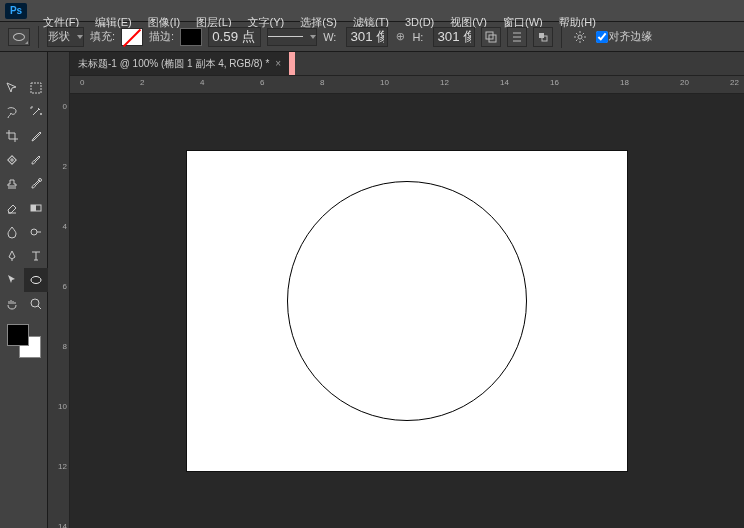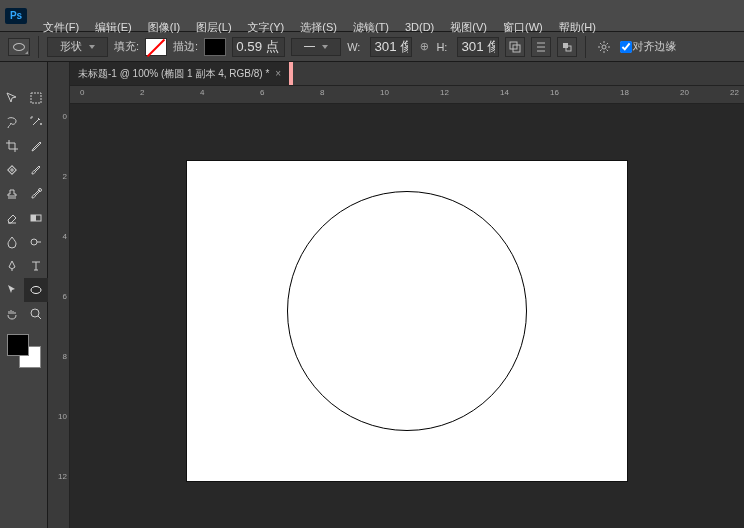--- a/index.html
+++ b/index.html
@@ -1,26 +1,26 @@
 <!DOCTYPE html>
 <html><head>
   <meta charset="utf-8">
   <style>
     * { margin: 0; padding: 0; box-sizing: border-box; }
     body { font-family: "Microsoft YaHei", Arial, sans-serif; font-size: 11px; background: #2a2a2a; width: 744px; height: 528px; overflow: hidden; color: #ccc; user-select: none; }
     
-    .menubar { height: 32px; background: #4a4a4a; display: flex; align-items: center; padding: 0 5px; border-bottom: 1px solid #1a1a1a; }
+    .menubar { height: 22px; background: #4a4a4a; display: flex; align-items: center; padding: 0 5px; border-bottom: 1px solid #1a1a1a; }
     .ps-logo { display: flex; align-items: center; justify-content: center; width: 22px; height: 16px; background: #001d36; color: #31a8ff; font-weight: bold; font-size: 10px; border-radius: 2px; margin-right: 8px; }
     .menubar-item { padding: 16px 8px; color: #ddd; cursor: default; height: 22px; line-height: 22px; }
     
     .optbar { height: 30px; background: #424242; display: flex; align-items: center; padding: 0 8px; border-bottom: 1px solid #1a1a1a; gap: 6px; }
     .tool-swatch { width: 22px; height: 18px; background: #4a4a4a; border: 1px solid #2a2a2a; display: flex; align-items: center; justify-content: center; position: relative; }
     .tool-swatch::after { content: ''; position: absolute; right: 1px; bottom: 1px; border-left: 3px solid transparent; border-bottom: 3px solid #999; }
     .ellipse-icon { width: 12px; height: 8px; border: 1px solid #bbb; border-radius: 50%; }
-    .opt-dropdown { height: 20px; background: #3a3a3a; border: 1px solid #2a2a2a; display: flex; align-items: center; padding: 0 12px; gap: 4px; }
+    .opt-dropdown { height: 20px; background: #3a3a3a; border: 1px solid #2a2a2a; display: flex; align-items: center; padding: 0 0; gap: 4px; }
     .opt-dropdown::after { content: ''; width: 0; height: 0; border-left: 3px solid transparent; border-right: 3px solid transparent; border-top: 4px solid #999; margin-left: 3px; }
     .opt-label { color: #ccc; }
     .fill-none { width: 22px; height: 18px; background: #fff; border: 1px solid #2a2a2a; position: relative; }
     .fill-none::after { content: ''; position: absolute; top: 50%; left: -2px; width: 24px; height: 2px; background: red; transform: rotate(-45deg); }
     .stroke-black { width: 22px; height: 18px; background: #000; border: 1px solid #666; }
     .opt-input { height: 20px; background: #3a3a3a; border: 1px solid #2a2a2a; color: #ddd; padding: 0 3px; width: 53px; outline: none; }
     .line-sample { width: 50px; height: 18px; border: 1px solid #2a2a2a; display: flex; align-items: center; justify-content: center; background: #3a3a3a; }
     .line-sample span { width: 40px; height: 1px; background: #ccc; display: block;}
     .opt-field { display: flex; align-items: center; gap: 2px; }
     .opt-field input { width: 42px; height: 20px; background: #3a3a3a; border: 1px solid #2a2a2a; color: #ddd; padding: 0 3px; outline: none; margin-left: 8px; }
@@ -40,21 +40,21 @@
     .tool svg { display: block; }
     .colorbox { margin-top: 6px; position: relative; width: 38px; height: 38px; margin-left: 5px; }
     .fgcol { position: absolute; top: 2px; left: 2px; width: 22px; height: 22px; background: #000; border: 1px solid #888; }
     .bgcol { position: absolute; bottom: 2px; right: 2px; width: 22px; height: 22px; background: #fff; border: 1px solid #888; }
     
     .left-ruler { width: 22px; background: #3a3a3a; border-right: 1px solid #222; position: relative; font-size: 8px; color: #aaa; }
     .left-ruler .tick { position: absolute; right: 2px; text-align: right; width: 18px; }
     
     .workspace { flex: 1; display: flex; flex-direction: column; position: relative; background: #282828; }
     .tabbar { height: 24px; background: #3a3a3a; display: flex; align-items: stretch; border-bottom: 1px solid #222; }
-    .doctab { padding: 0 8px; display: flex; align-items: center; gap: 6px; background: #282828; border-right: 4px solid #fca5a5; font-size: 10px; }
+    .doctab { padding: 0 8px; display: flex; align-items: center; gap: 6px; background: #282828; border-right: 6px solid #fca5a5; font-size: 10px; }
     .tab-close { color: #999; cursor: default; }
     .top-ruler { height: 18px; background: #3a3a3a; border-bottom: 1px solid #222; position: relative; font-size: 8px; color: #aaa; }
     .top-ruler .tick { position: absolute; top: 2px; }
     .canvas-wrap { flex: 1; display: flex; align-items: center; justify-content: center; overflow: hidden; }
     .canvas { width: 440px; height: 320px; background: #fff; position: relative; box-shadow: 0 0 0 1px #111; }
     .circle { position: absolute; top: 30px; left: 100px; width: 240px; height: 240px; border: 0.75px solid #000; border-radius: 50%; }
   </style>
 </head>
 <body>
 

